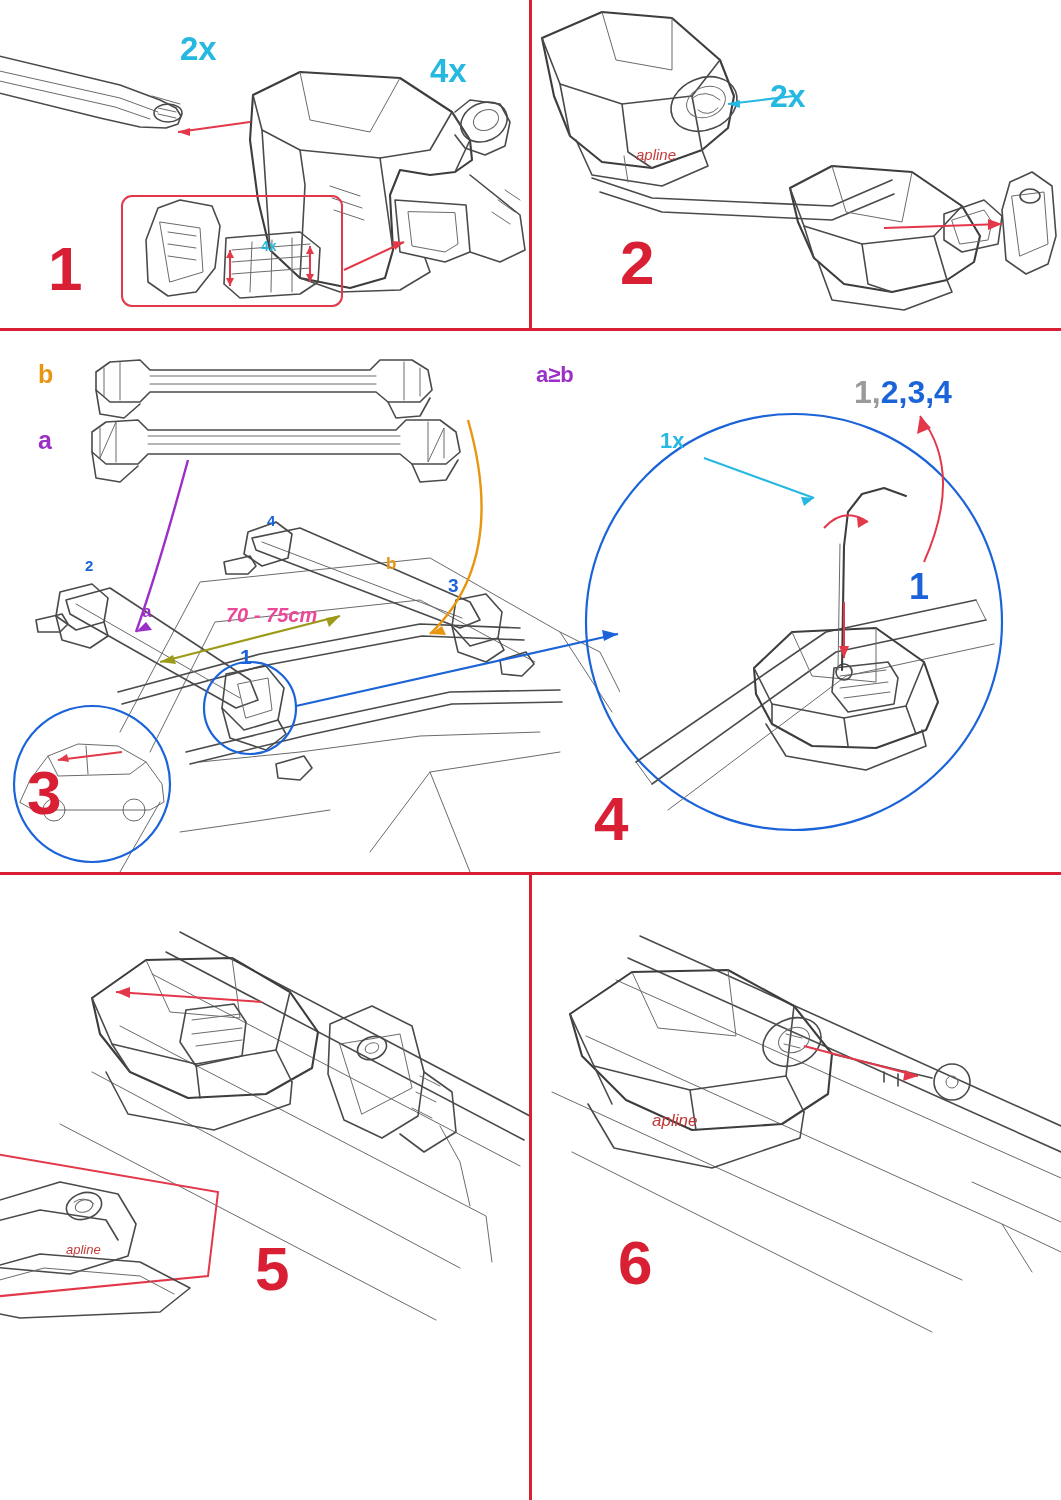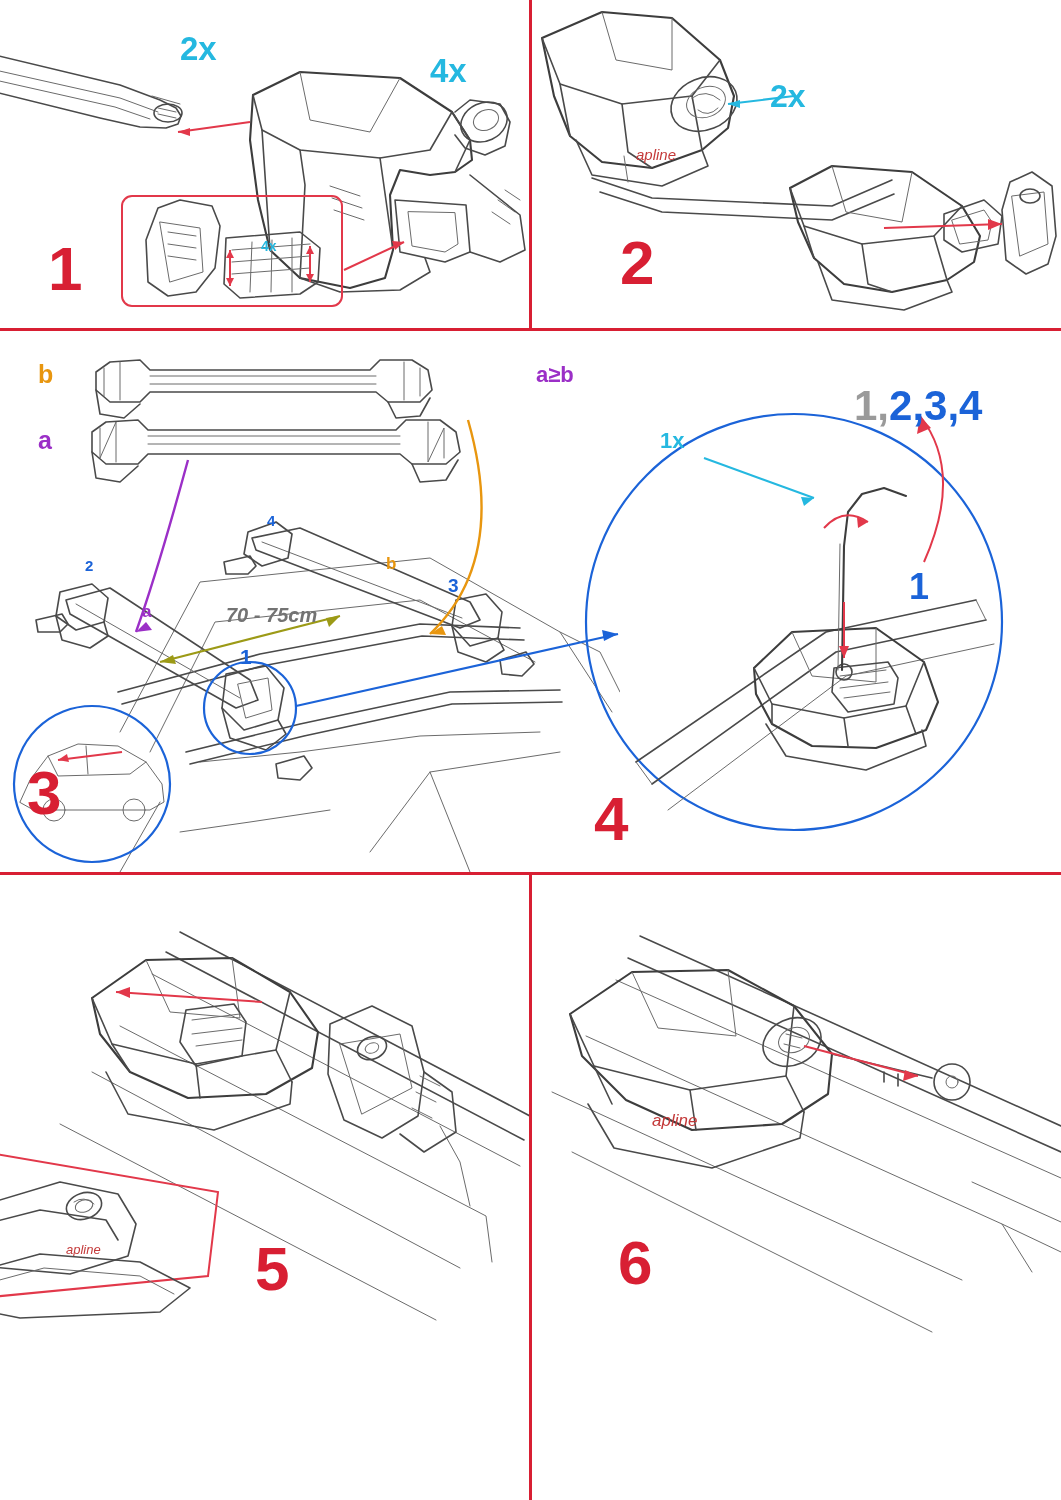--- a/index.html
+++ b/index.html
@@ -50,21 +50,21 @@
     position: absolute;
     font-family: "Liberation Sans", sans-serif;
     font-weight: bold;
     white-space: nowrap;
   }
   .cyan { color: #25b8e0; }
   .grey { color: #9a9a9a; }
   .blue { color: #1b63d8; }
   .purple { color: #9b2fc7; }
   .orange { color: #e8960f; }
-  .olive { color: #737373; }
+  .olive { color: #ec4899; }
 
   svg { display: block; }
   .ln { fill: none; stroke: #4a4a4a; stroke-width: 1.6; stroke-linecap: round; stroke-linejoin: round; }
   .ln-thin { fill: none; stroke: #6b6b6b; stroke-width: 1; stroke-linecap: round; stroke-linejoin: round; }
   .ln-thick { fill: none; stroke: #3d3d3d; stroke-width: 2.1; stroke-linecap: round; stroke-linejoin: round; }
   .arrow-red { fill: none; stroke: #e2384a; stroke-width: 2; }
   .arrow-cy { fill: none; stroke: #25b8e0; stroke-width: 2; }
   .arrow-blue { fill: none; stroke: #1b63d8; stroke-width: 2.2; }
   .arrow-purple { fill: none; stroke: #9b2fc7; stroke-width: 2.4; }
   .arrow-orange { fill: none; stroke: #e8960f; stroke-width: 2.4; }
@@ -299,21 +299,21 @@
 
       <path class="arrow-red" d="M348 230 q40 -90 -4 -146" stroke-width="3.4"></path>
       <path fill="#e2384a" d="M344 84 l-3 18 l14 -6 z"></path>
 
       <path class="arrow-cy" d="M128 126 L238 166" stroke-width="1.8"></path>
       <path fill="#25b8e0" d="M238 166 l-13 -1 l3 9 z"></path>
     </svg>
     <div class="lbl purple" style="left:-40px;top:30px;font-size:22px;">a≥b</div>
     <div class="lbl cyan" style="left:84px;top:96px;font-size:22px;">1x</div>
     <div class="lbl blue" style="left:333px;top:234px;font-size:36px;">1</div>
-    <div class="lbl" style="left:278px;top:42px;font-size:42px;margin-top:8px;"><span class="grey">1,</span><span class="blue">2,3,4</span></div>
+    <div class="lbl" style="left:278px;top:42px;font-size:32px;"><span class="grey">1,</span><span class="blue">2,3,4</span></div>
     <div class="step-num" style="left:18px;top:456px;">4</div>
   </div>
 
   <div class="panel" style="left:0;top:876px;width:529px;height:486px;">
     <svg width="529" height="486" viewBox="0 0 529 486">
 
       <path class="ln" d="M180 56 L530 240"></path>
       <path class="ln" d="M166 76 L524 264"></path>
       <path class="ln-thin" d="M152 98 L520 290"></path>
       <path class="ln-thin" d="M120 150 L486 340 L492 386"></path>

